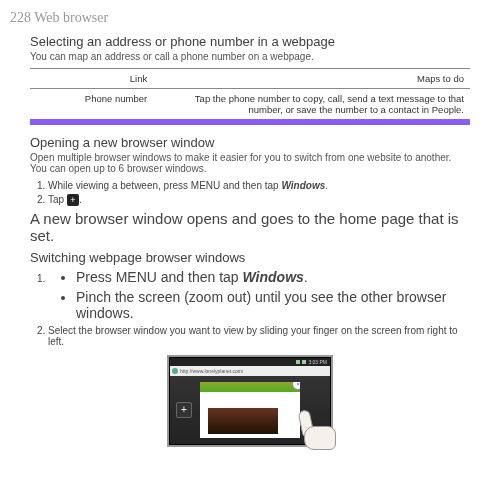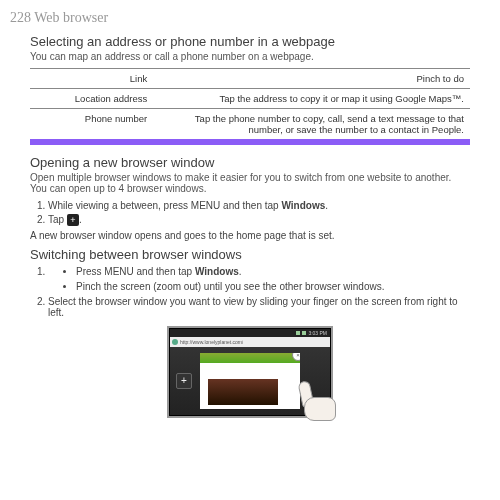--- a/index.html
+++ b/index.html
@@ -62,38 +62,38 @@
       font-size: 10px;
       color: #444;
     }
     ul.bullets {
       list-style-type: disc;
       padding-left: 28px;
       margin: 4px 0;
     }
     ul.bullets li {
       margin-bottom: 4px;
-      font-size: 10px;
+      font-size: 14px;
       color: #444;
     }
-    .bold-inline { font-weight: bold; }
+    .bold-inline { font-weight: bold; font-style: italic; }
     .plus-icon {
       display: inline-block;
       width: 12px;
       height: 12px;
       background: #222;
       color: #fff;
       font-size: 9px;
       line-height: 12px;
       text-align: center;
       border-radius: 2px;
       vertical-align: middle;
     }
     .followup {
-      font-size: 10px;
+      font-size: 15px;
       color: #444;
       margin: 4px 0 4px 0;
     }
     .screenshot-wrap {
       margin-top: 8px;
       text-align: center;
     }
     .phone-frame {
       display: inline-block;
       width: 160px;
@@ -168,46 +168,42 @@
 
 <div class="page-header">228  Web browser</div>
 
 <div class="section-title">Selecting an address or phone number in a webpage</div>
 <div class="section-intro">You can map an address or call a phone number on a webpage.</div>
 
 <table class="info-table">
   <tbody>
       <tr>
     <th class="col-link">Link</th>
-    <th>Pinch to do</th>
-  </tr>
-  <tr>
-    <td>Location address</td>
-    <td>Tap the address to copy it or map it using Google Maps™.</td>
+    <th>Maps to do</th>
   </tr>
   <tr>
     <td>Phone number</td>
     <td>Tap the phone number to copy, call, send a text message to that number, or save the number to a contact in People.</td>
   </tr>
 </tbody>
   </table>
 
 <div class="section-title">Opening a new browser window</div>
-<div class="section-intro">Open multiple browser windows to make it easier for you to switch from one website to another. You can open up to 4 browser windows.</div>
+<div class="section-intro">Open multiple browser windows to make it easier for you to switch from one website to another. You can open up to 6 browser windows.</div>
 <ol class="steps">
   <li>
     <span>While viewing a between, press MENU and then tap </span><span class="bold-inline">Windows</span><span>.</span>
   </li>
   <li>
     <span>Tap </span><span class="plus-icon">+</span><span>.</span>
   </li>
 </ol>
 <div class="followup">A new browser window opens and goes to the home page that is set.</div>
 
-<div class="section-title">Switching between browser windows</div>
+<div class="section-title">Switching webpage browser windows</div>
 <ol class="steps">
   <li>
     <ul class="bullets">
       <li>
         <span>Press MENU and then tap </span><span class="bold-inline">Windows</span><span>.</span>
       </li>
       <li>Pinch the screen (zoom out) until you see the other browser windows.</li>
     </ul>
   </li>
   <li>Select the browser window you want to view by sliding your finger on the screen from right to left.</li>

